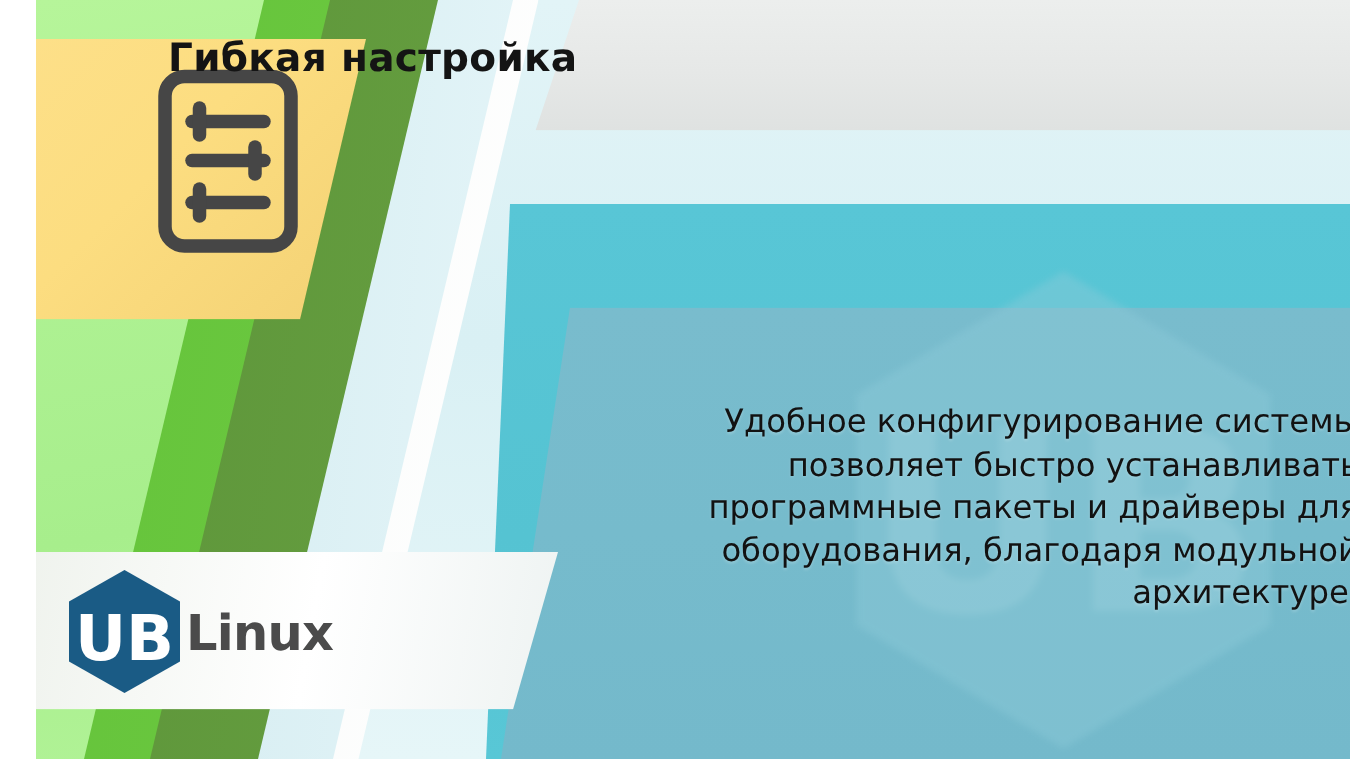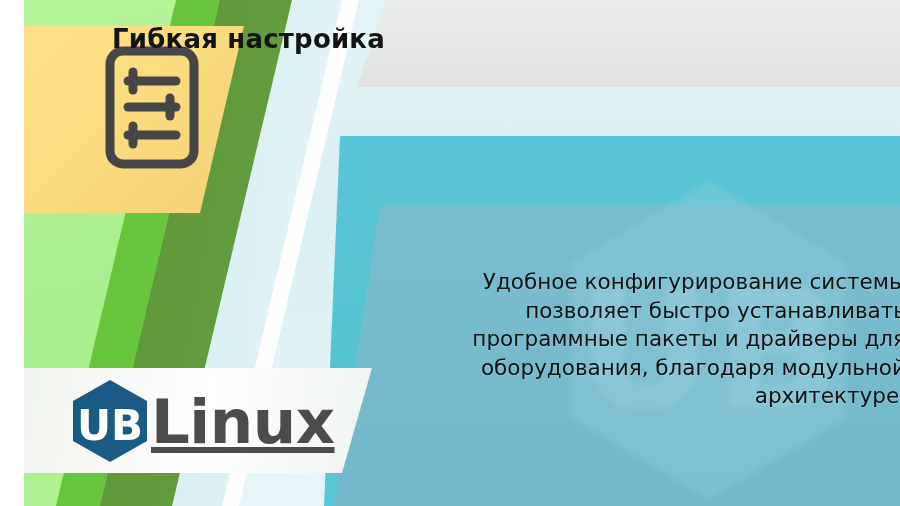--- a/index.html
+++ b/index.html
@@ -161,35 +161,34 @@
     top: 368px;
     width: 368px;
     height: 105px;
     background: linear-gradient(100deg, #eef2ec 0%, #ffffff 55%, #eef3f2 100%);
     clip-path: polygon(0 0, 368px 0, 338px 105px, 0 105px);
     box-shadow: 2px 4px 9px rgba(0,0,0,0.22);
   }
 
   .logo-wrap {
     position: absolute;
-    left: 43px;
+    left: 16px;
     top: 378px;
     display: flex;
     align-items: center;
     height: 86px;
   }
   .logo-hex { width: 86px; height: 86px; display:block; }
   .logo-word {
-    font-size: 61px;
+    font-size: 33px;
     font-weight: bold;
     color: #4b4b4b;
     letter-spacing: -0.5px;
     margin-left: -2px;
     line-height: 1;
-    text-decoration: underline;
   }
 </style>
 </head>
 <body>
 
 <div id="slide">
 
   <div class="layer bg-base"></div>
   <div class="layer stripe-white"></div>
   <div class="layer stripe-ice"></div>

